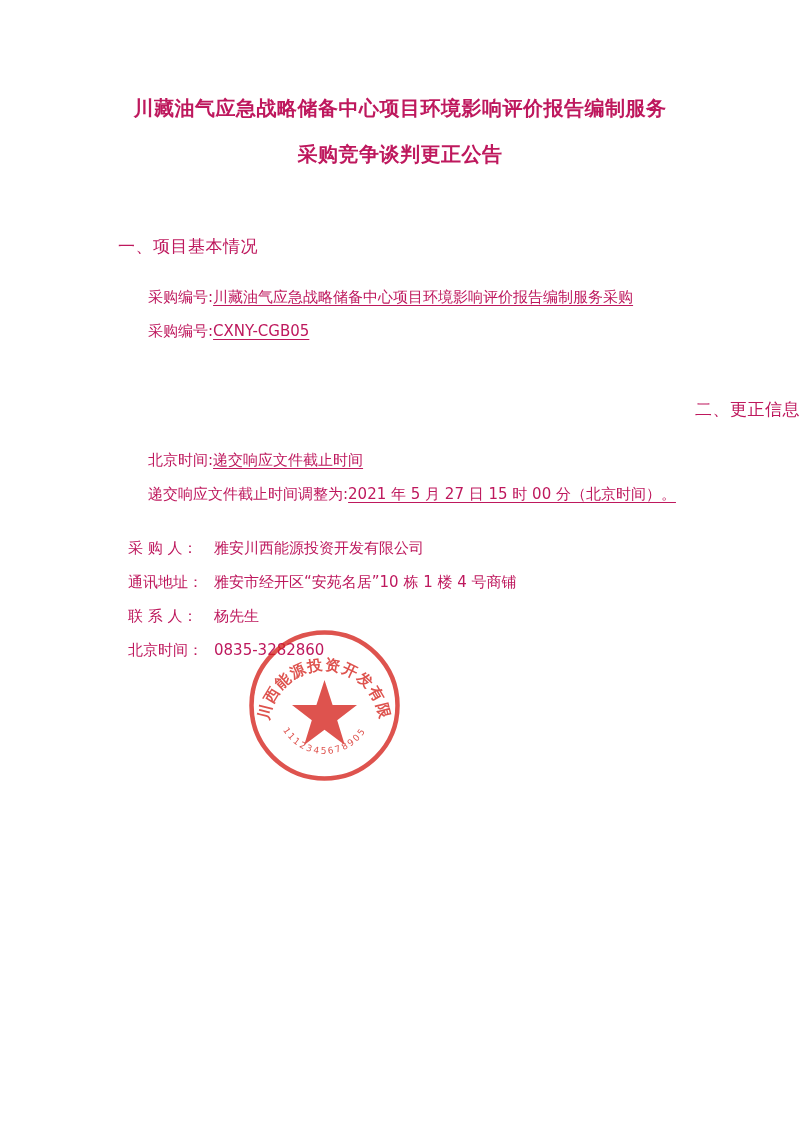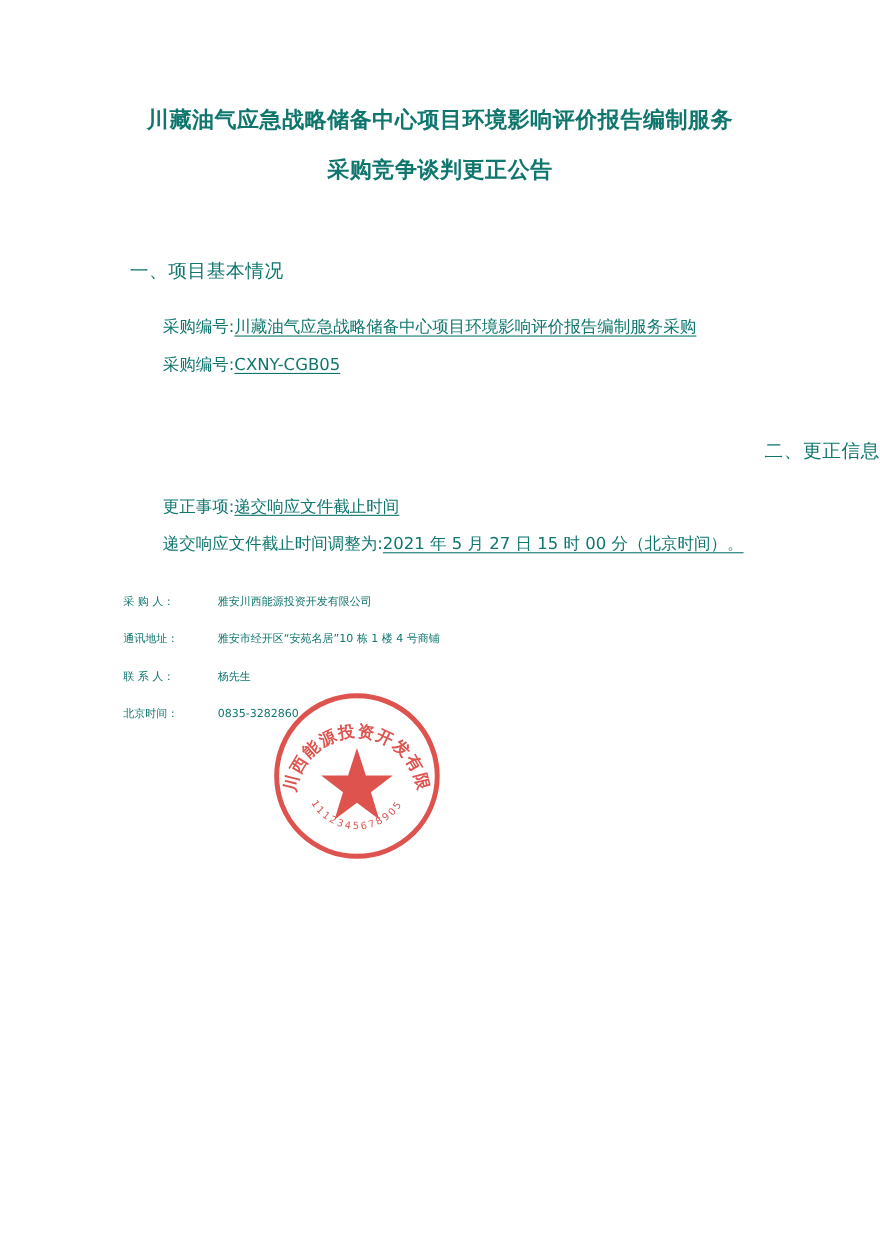--- a/index.html
+++ b/index.html
@@ -7,21 +7,21 @@
     padding: 0;
     background: #f0f0f0;
   }
   .page {
     position: relative;
     width: 800px;
     height: 1131px;
     margin: 0 auto;
     background: #ffffff;
     font-family: "DejaVu Sans", "Liberation Sans", sans-serif;
-    color: #0f766e;
+    color: #be185d;
     overflow: hidden;
   }
   .doc-title {
     text-align: center;
     font-weight: bold;
     font-size: 20px;
     line-height: 46px;
     letter-spacing: 0.5px;
     padding-top: 85px;
   }
@@ -49,24 +49,25 @@
   }
   .first-body { margin-top: 22px; }
   .u {
     text-decoration: underline;
     text-underline-offset: 3px;
   }
   .contact-block {
     margin-top: 20px;
   }
   .contact-line {
-    font-size: 10px;
+    font-size: 15px;
     line-height: 34px;
     padding-left: 112px;
     white-space: nowrap;
+    margin-left: 16px;
   }
   .contact-label {
     display: inline-block;
     width: 86px;
   }
   
   .seal {
     position: absolute;
     left: 247px;
     top: 628px;
@@ -93,21 +94,21 @@
       <span>采购编号:</span><span class="u">川藏油气应急战略储备中心项目环境影响评价报告编制服务采购</span>
     </div>
     <div class="body-line">
       <span>采购编号:</span><span class="u">CXNY-CGB05</span>
     </div>
   </div>
 
   <div class="section">
     <div class="heading h-gap-2">二、更正信息</div>
     <div class="body-line first-body">
-      <span>更正事项:</span><span class="u">递交响应文件截止时间</span>
+      <span>北京时间:</span><span class="u">递交响应文件截止时间</span>
     </div>
     <div class="body-line">
       <span>递交响应文件截止时间调整为:</span><span class="u">2021 年 5 月 27 日 15 时 00 分（北京时间）。</span>
     </div>
   </div>
 
 
   <div class="section">
     <div class="contact-block">
       <div class="contact-line">

